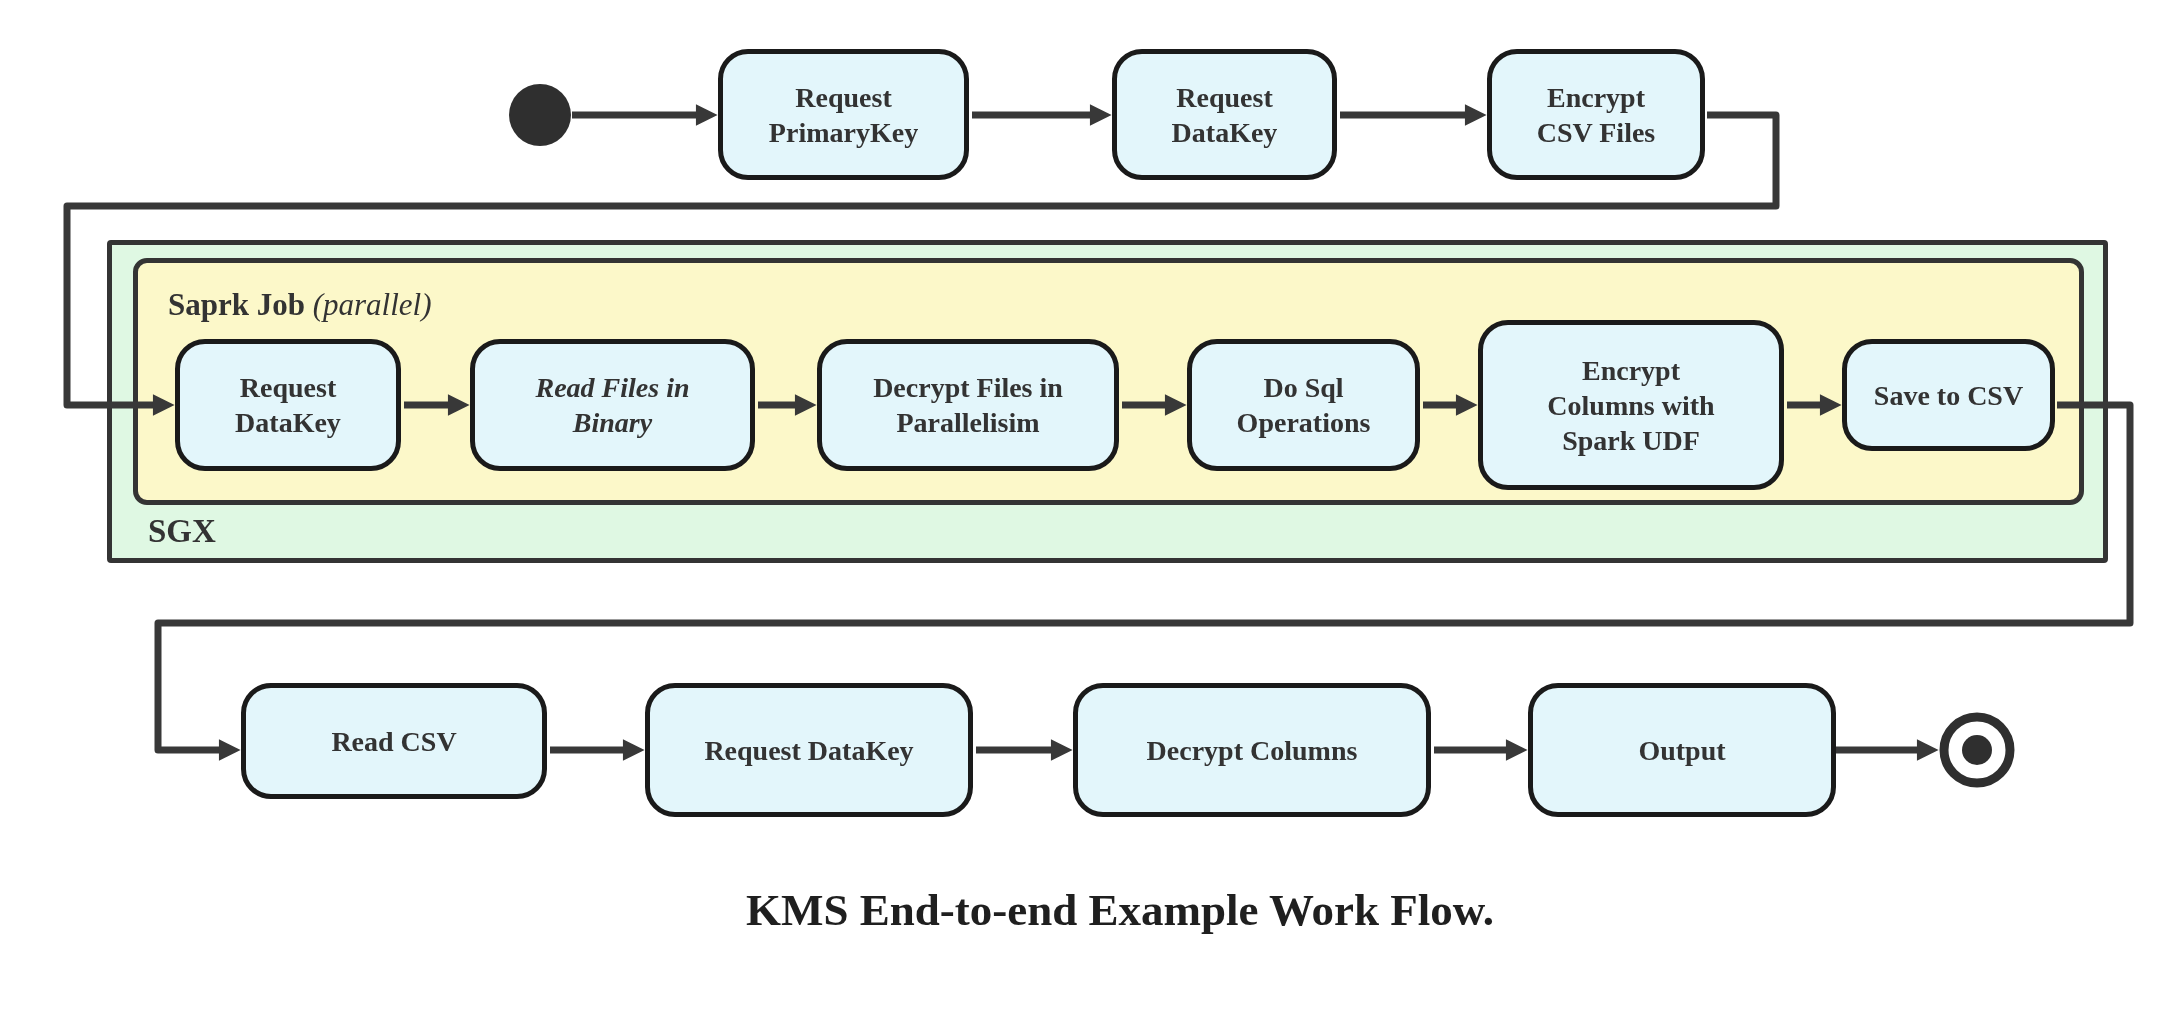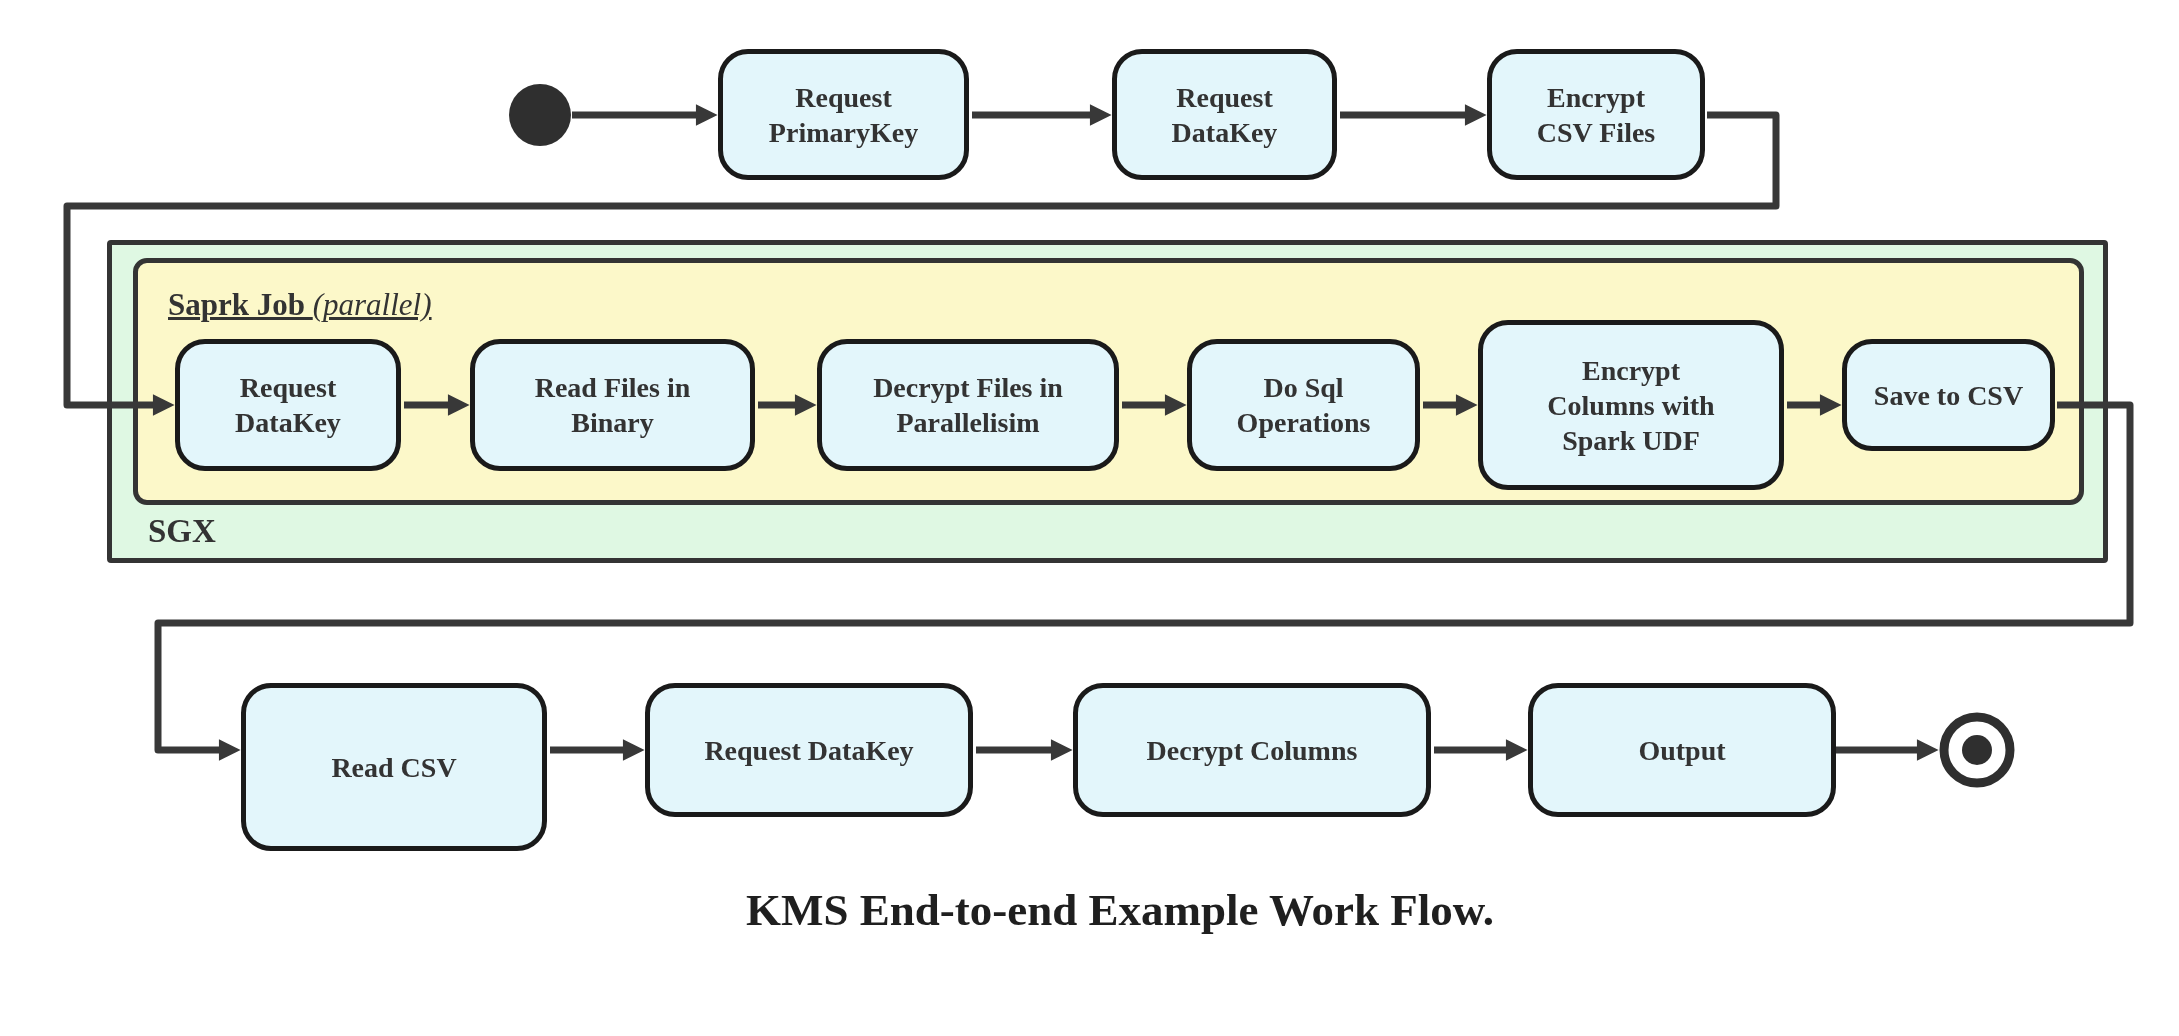--- a/index.html
+++ b/index.html
@@ -18,21 +18,21 @@
     position:relative;
     width:2179px;height:1036px;
     background:#ffffff;
     overflow:hidden;
     font-family:"Liberation Serif","DejaVu Serif",serif;
   }
   .container{position:absolute;box-sizing:border-box;border:5px solid var(--container-border);z-index:1;}
   .container.sgx{background:var(--sgx-fill);border-radius:4px;}
   .container.spark{background:var(--spark-fill);border-radius:14px;}
   .container-label{position:absolute;color:var(--text);white-space:nowrap;z-index:2;}
-  .spark-label{left:30px;top:24px;font-size:31px;text-decoration:underline;}
+  .spark-label{left:30px;top:24px;font-size:31px;}
   .spark-label .bold{font-weight:bold;}
   .spark-label .italic{font-style:italic;font-weight:normal;}
   .sgx-label{left:36px;bottom:8px;font-size:33px;font-weight:bold;}
   .edges{position:absolute;left:0;top:0;z-index:3;}
   .edge{fill:none;stroke:var(--edge);stroke-width:7;stroke-linejoin:round;}
   .arrowhead{fill:var(--edge);}
   .start-dot{fill:var(--terminal);}
   .end-outer{fill:#ffffff;stroke:var(--terminal);stroke-width:9;}
   .end-inner{fill:var(--terminal);}
   .node{
@@ -98,31 +98,31 @@
 
   <div class="node" style="left:718px;top:49px;width:251px;height:131px;">Request
 PrimaryKey</div>
   <div class="node" style="left:1112px;top:49px;width:225px;height:131px;">Request
 DataKey</div>
   <div class="node" style="left:1487px;top:49px;width:218px;height:131px;">Encrypt
 CSV Files</div>
 
   <div class="node" style="left:175px;top:339px;width:226px;height:132px;">Request
 DataKey</div>
-  <div class="node" style="left:470px;top:339px;width:285px;height:132px;">Read Files in
+  <div class="node" style="left:470px;top:339px;width:285px;height:132px;font-style:italic;">Read Files in
 Binary</div>
   <div class="node" style="left:817px;top:339px;width:302px;height:132px;">Decrypt Files in
 Parallelisim</div>
   <div class="node" style="left:1187px;top:339px;width:233px;height:132px;">Do Sql
 Operations</div>
   <div class="node" style="left:1478px;top:320px;width:306px;height:170px;">Encrypt
 Columns with
 Spark UDF</div>
   <div class="node" style="left:1842px;top:339px;width:213px;height:112px;">Save to CSV</div>
 
-  <div class="node" style="left:241px;top:683px;width:306px;height:168px;">Read CSV</div>
+  <div class="node" style="left:241px;top:683px;width:306px;height:116px;">Read CSV</div>
   <div class="node" style="left:645px;top:683px;width:328px;height:134px;">Request DataKey</div>
   <div class="node" style="left:1073px;top:683px;width:358px;height:134px;">Decrypt Columns</div>
   <div class="node" style="left:1528px;top:683px;width:308px;height:134px;">Output</div>
 
   <div class="title">KMS End-to-end Example Work Flow.</div>
 
 </div>
 
 </body></html>

